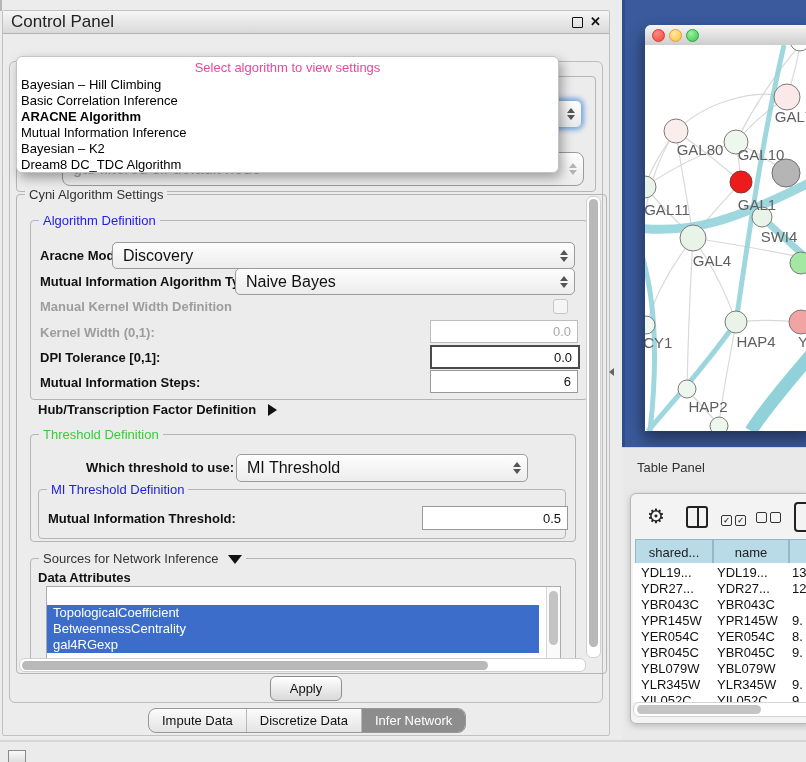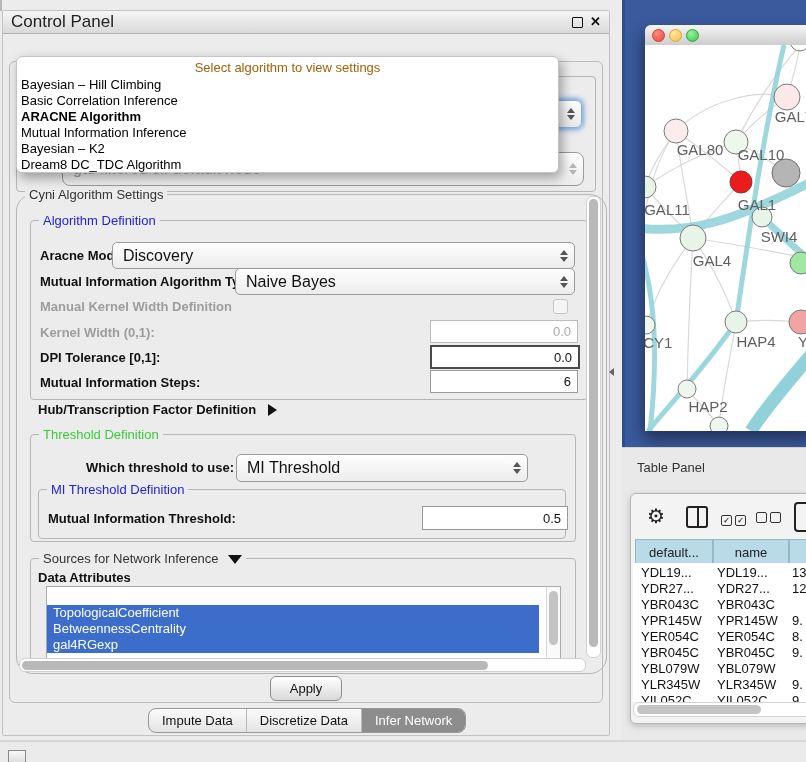--- a/index.html
+++ b/index.html
@@ -39,21 +39,21 @@
   .tfield{position:absolute;background:#fff;border:1px solid #999;display:flex;align-items:center;
           justify-content:flex-end;padding-right:6px;font-size:13px;color:#111;}
   .tfield.dis{border-color:#bdbdbd;color:#a9a9a9;}
   .tfield.dark{border:2px solid #4a4a4a;}
   .checkbox{position:absolute;width:13px;height:13px;border:1px solid #c7c7c7;border-radius:3px;background:#f5f5f5;}
   .vscroll{position:absolute;background:#fafafa;border-left:1px solid #d7d7d7;}
   .thumb{position:absolute;background:#b9b9b9;border-radius:5px;}
   
   .popup{left:15px;top:55px;width:541px;height:115px;background:#fff;border:1px solid #c4c4c4;
          border-radius:6px;box-shadow:3px 5px 12px rgba(0,0,0,.35);z-index:50;}
-  .dd-ph{position:absolute;left:0;top:3px;width:100%;text-align:center;color:#a16207;font-size:13px;}
+  .dd-ph{position:absolute;left:0;top:3px;width:100%;text-align:center;color:#ec4899;font-size:13px;}
   .dd-item{position:absolute;left:4px;height:16px;line-height:16px;font-size:13px;color:#000;white-space:nowrap;}
   .dd-item.sel{font-weight:bold;}
   
   .attr-list{position:absolute;background:#fff;border:1px solid #ababab;overflow:hidden;}
   .attr-row{position:absolute;left:0;height:16px;line-height:16px;background:#3d6dcb;color:#fff;
             padding-left:6px;font-size:13px;white-space:nowrap;}
   
   .btn{position:absolute;border:1px solid #8d8d8d;border-radius:6px;
        background:linear-gradient(#ffffff,#d9d9d9);display:flex;align-items:center;justify-content:center;
        font-size:13px;color:#111;}
@@ -129,21 +129,21 @@
       </div>
 
       <div class="combo" style="left:52px;top:90px;width:520px;height:32px;border-radius:8px;">
         <div class="cv" style="color:#a8a8a8;">gal-filtered sif default node</div>
         <div class="stepper">
           <div class="tri-u" style="border-bottom-color:#b5b5b5;"></div>
             <div class="tri-d" style="border-top-color:#b5b5b5;"></div>
         </div>
       </div>
 
-      <div class="group" style="left:6px;top:132px;width:589px;height:478px;border-radius:17px;">
+      <div class="group" style="left:6px;top:132px;width:589px;height:478px;">
         <span class="glabel">Cyni Algorithm Settings</span>
       </div>
 
       <div class="group" style="left:20px;top:158px;width:544px;height:178px;padding-left:12px;">
         <span class="glabel blue">Algorithm Definition</span>
       </div>
       <div class="lbl" style="left:30px;top:186px;">Aracne Mode:</div>
       <div class="combo" style="left:102px;top:180px;width:461px;height:25px;">
         <div class="cv">Discovery</div>
         <div class="stepper">
@@ -329,21 +329,21 @@
       <div style="position:absolute;left:50%;top:0;bottom:0;width:2px;background:#222;"></div>
     </div>
     <div class="abs" style="left:90px;top:17px;">
       <span class="cb-sm">✓</span><span class="cb-sm">✓</span>
     </div>
     <div class="abs" style="left:125px;top:17px;">
       <span class="cb-sm"> </span><span class="cb-sm"> </span>
     </div>
     <div class="icon-sq" style="left:163px;top:8px;width:20px;height:26px;border-radius:4px;"></div>
 
-    <div class="hdr-cell" style="left:4px;width:76px;">default...</div>
+    <div class="hdr-cell" style="left:4px;width:76px;">shared...</div>
     <div class="hdr-cell" style="left:82px;width:74px;">name</div>
     <div class="hdr-cell" style="left:158px;width:24px;"></div>
 
     <div class="abs" style="left:2px;top:69px;width:178px;height:139px;background:#fff;"></div>
 
     <div>
       <div class="trow-cell" style="left:10px;top:71px;">YDL19...</div>
       <div class="trow-cell" style="left:86px;top:71px;">YDL19...</div>
       <div class="trow-cell" style="left:161px;top:71px;">13</div>
     </div>

